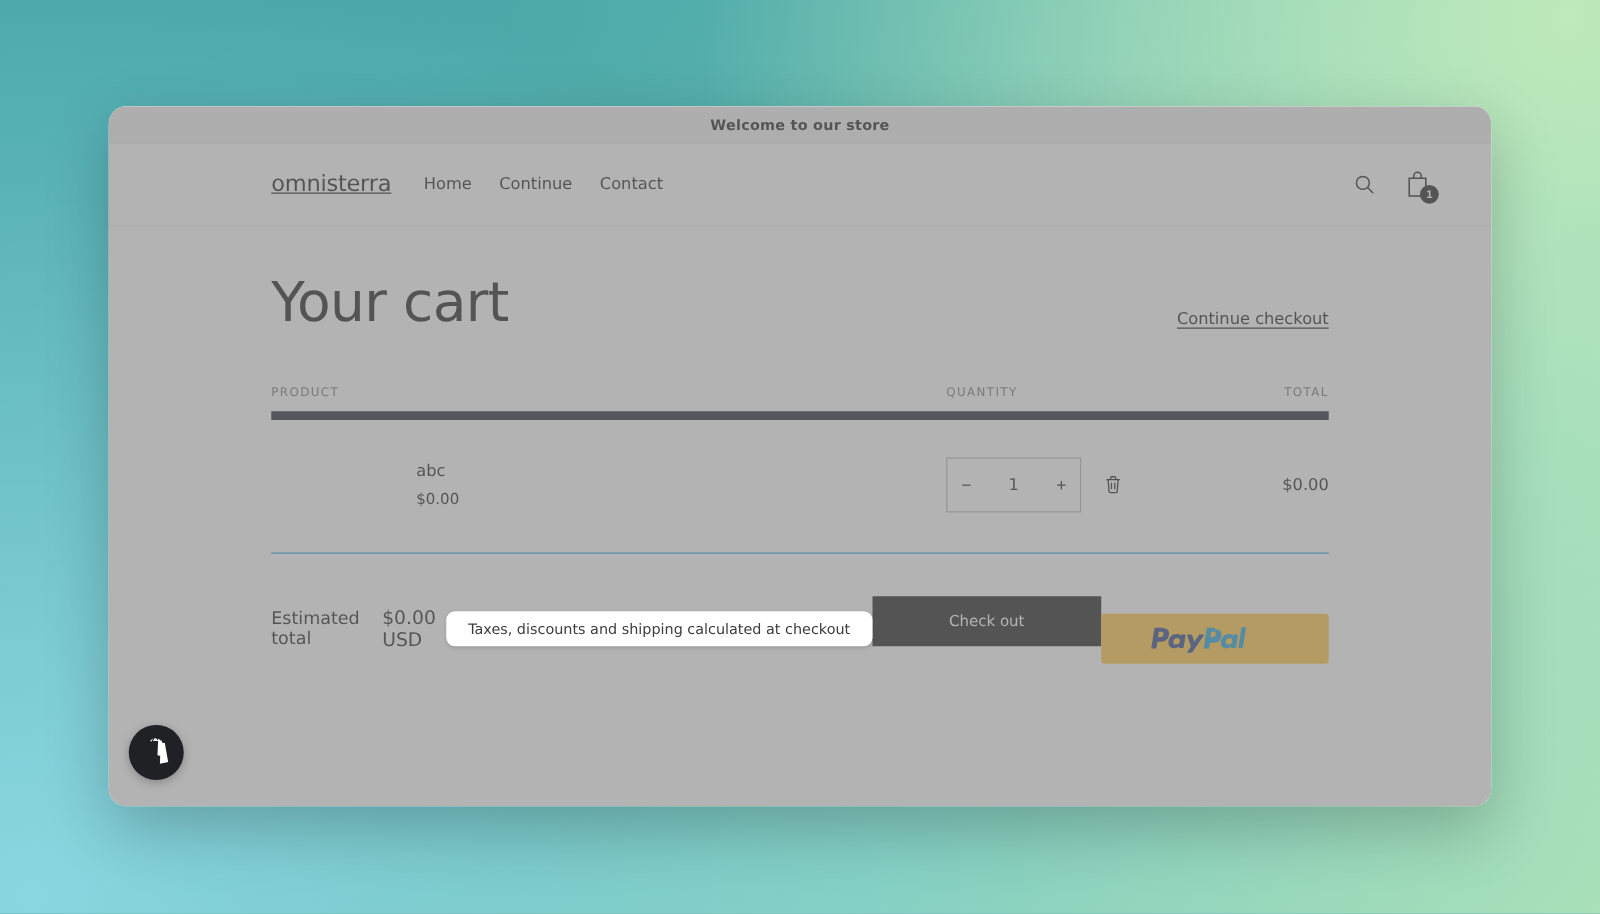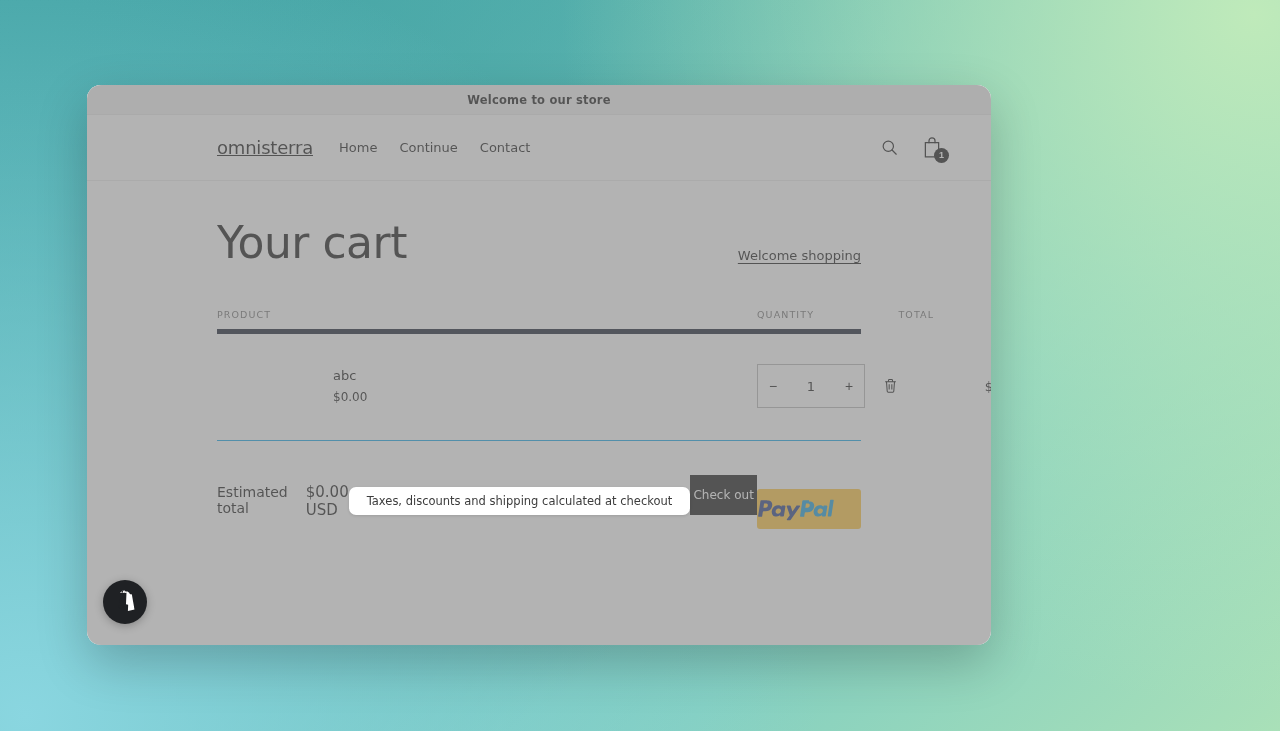--- a/index.html
+++ b/index.html
@@ -25,21 +25,21 @@
       radial-gradient(circle at 2% 98%, #8ad6e0 0%, rgba(138,214,224,0) 55%),
       radial-gradient(circle at 2% 2%, #46a5a6 0%, rgba(70,165,166,0) 60%),
       linear-gradient(135deg, #43a3a5 0%, #63b9b2 40%, #84cfc0 70%, #a9e0b8 100%);
   }
 
   
   #store-window {
     position: absolute;
     left: 87px;
     top: 85px;
-    width: 904px;
+    width: 1106px;
     height: 560px;
     border-radius: 14px;
     overflow: hidden;
     box-shadow: 0 18px 50px rgba(0,0,0,0.22);
     background: #ffffff;
   }
 
   
   #dim-overlay {
     position: absolute;
@@ -156,21 +156,21 @@
     padding-bottom: 2px;
   }
 
   
   #cart-table { width: 100%; }
 
   #cart-table-head {
     display: flex;
     align-items: center;
     padding-bottom: 9px;
-    border-bottom: 5px solid #0f172a;
+    border-bottom: 7px solid #0f172a;
   }
   .col-product { flex: 0 0 540px; }
   .col-quantity { flex: 1; }
   .col-total { flex: 0 0 120px; text-align: right; }
   .th {
     font-size: 9.5px;
     letter-spacing: 1.1px;
     color: #717171;
     font-weight: 400;
     text-transform: uppercase;
@@ -358,21 +358,21 @@
         </svg>
         <span id="cart-badge">1</span>
       </button>
     </div>
   </header>
 
   <main id="cart-page">
 
     <div id="cart-head-row">
       <h1 id="page-title">Your cart</h1>
-      <a id="continue-shopping" href="#">Welcome shopping</a>
+      <a id="continue-shopping" href="#">Continue checkout</a>
     </div>
 
     <div id="cart-table">
 
       <div id="cart-table-head">
         <div class="col-product th">PRODUCT</div>
         <div class="col-quantity th">QUANTITY</div>
         <div class="col-total th">TOTAL</div>
       </div>
 

